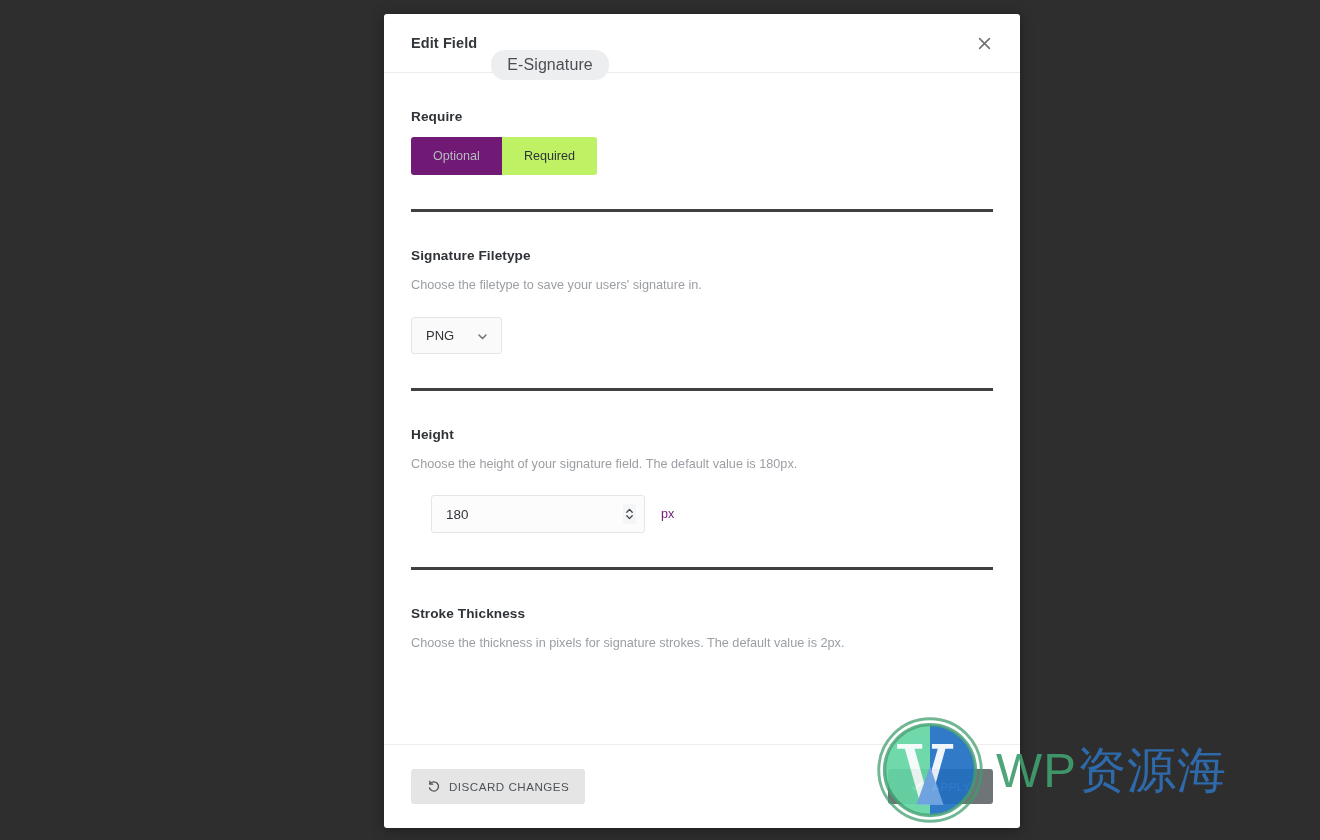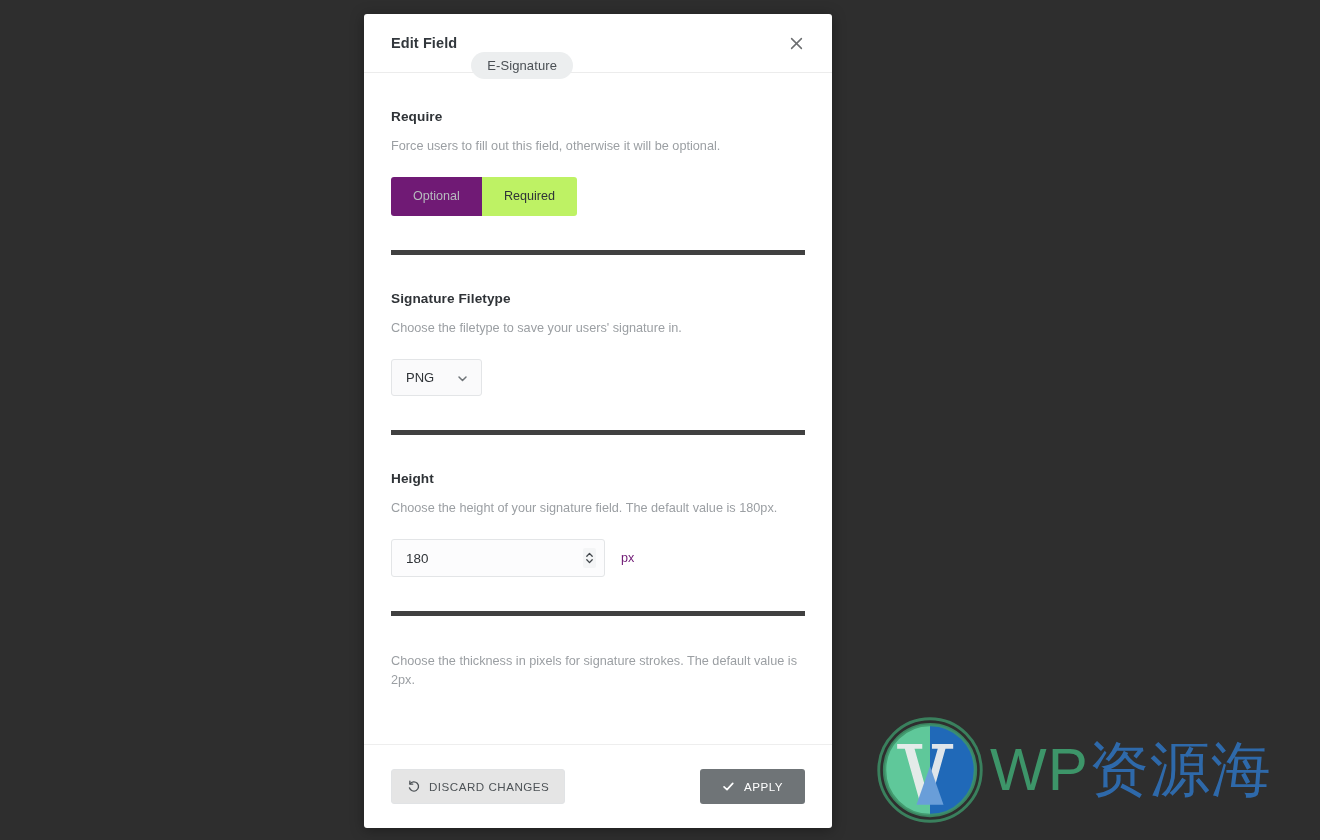--- a/index.html
+++ b/index.html
@@ -13,23 +13,23 @@
   }
   body {
     background: #2e2e2e;
     font-family: "Liberation Sans", sans-serif;
     -webkit-font-smoothing: antialiased;
   }
 
   
   .modal {
     position: absolute;
-    left: 364px;
+    left: 384px;
     top: 14px;
-    width: 468px;
+    width: 636px;
     height: 814px;
     background: #ffffff;
     border-radius: 3px;
     display: flex;
     flex-direction: column;
     overflow: hidden;
     box-shadow: 0 2px 14px rgba(0,0,0,0.35);
   }
 
   
@@ -45,21 +45,21 @@
   .modal-title {
     font-size: 14.5px;
     font-weight: bold;
     color: #32373c;
     letter-spacing: 0.1px;
   }
   .field-chip {
     margin-left: 14px;
     background: #eceeef;
     color: #4a4f54;
-    font-size: 13px;
+    font-size: 16px;
     padding: 7px 16px;
     border-radius: 14px;
     line-height: 1;
     letter-spacing: 0.1px;
     margin-top: 44px;
   }
   .close-btn {
     margin-left: auto;
     width: 28px;
     height: 28px;
@@ -106,21 +106,21 @@
   }
 
   
   .modal-body {
     flex: 1;
     overflow: hidden;
     padding: 0 27px;
   }
   .section {
     padding: 36px 0 34px 0;
-    border-bottom: 5px solid #404040;
+    border-bottom: 3px solid #404040;
   }
   .section.last { border-bottom: none; }
   .section-title {
     font-size: 13.6px;
     font-weight: bold;
     color: #2f3337;
     margin: 0 0 13px 0;
     letter-spacing: 0.1px;
   }
   .section-desc {
@@ -175,20 +175,21 @@
   .num-wrap {
     position: relative;
     width: 214px;
     background: #fcfcfd;
     border: 1px solid #e3e5e7;
     border-radius: 3px;
     display: flex;
     align-items: center;
     height: 38px;
     padding: 0 14px;
+    margin-left: 20px;
   }
   .num-wrap input {
     border: none;
     outline: none;
     background: transparent;
     font-family: inherit;
     font-size: 13.4px;
     color: #2f3337;
     width: 100%;
     padding: 0;
@@ -261,24 +262,24 @@
     position: absolute;
     left: 872px;
     top: 712px;
     display: flex;
     align-items: center;
     pointer-events: none;
     opacity: 0.92;
   }
   .wm-logo { width: 116px; height: 116px; display: block; }
   .wm-text {
-    font-size: 60px;
+    font-size: 49px;
     letter-spacing: 1px;
     line-height: 1;
-    margin-left: 2px;
+    margin-left: 8px;
     white-space: nowrap;
   }
   .wm-wp { color: #3f9e6e; }
   .wm-cn { color: #2f6fb5; }
 </style>
 </head>
 <body style="background: rgb(46, 46, 46);">
 
 <div class="modal">
 
@@ -292,21 +293,20 @@
         </svg>
       </span>
     </div>
   </div>
 
 
   <div class="modal-body">
 
     <div class="section">
       <div class="section-title">Require</div>
-      <div class="section-desc">Force users to fill out this field, otherwise it will be optional.</div>
       <div class="segmented">
         <button class="seg-btn selected">Optional</button>
         <button class="seg-btn">Required</button>
       </div>
     </div>
 
     <div class="section">
       <div class="section-title">Signature Filetype</div>
       <div class="section-desc">Choose the filetype to save your users' signature in.</div>
       <div class="select-wrap">
@@ -332,20 +332,21 @@
                 <path d="M1.8 8.8 L4.5 11.6 L7.2 8.8"></path>
               </svg>
             </span>
           </span>
         </div>
         <span class="unit">px</span>
       </div>
     </div>
 
     <div class="section last">
+      <div class="section-title">Stroke Thickness</div>
       <div class="section-desc">Choose the thickness in pixels for signature strokes. The default value is 2px.</div>
 
     </div>
 
   </div>
 
   <div class="modal-footer">
     <button class="btn-discard">
       <span>
         <svg width="13" height="13" viewBox="0 0 14 14" fill="none" stroke="currentColor" stroke-width="1.4" stroke-linecap="round" stroke-linejoin="round">

